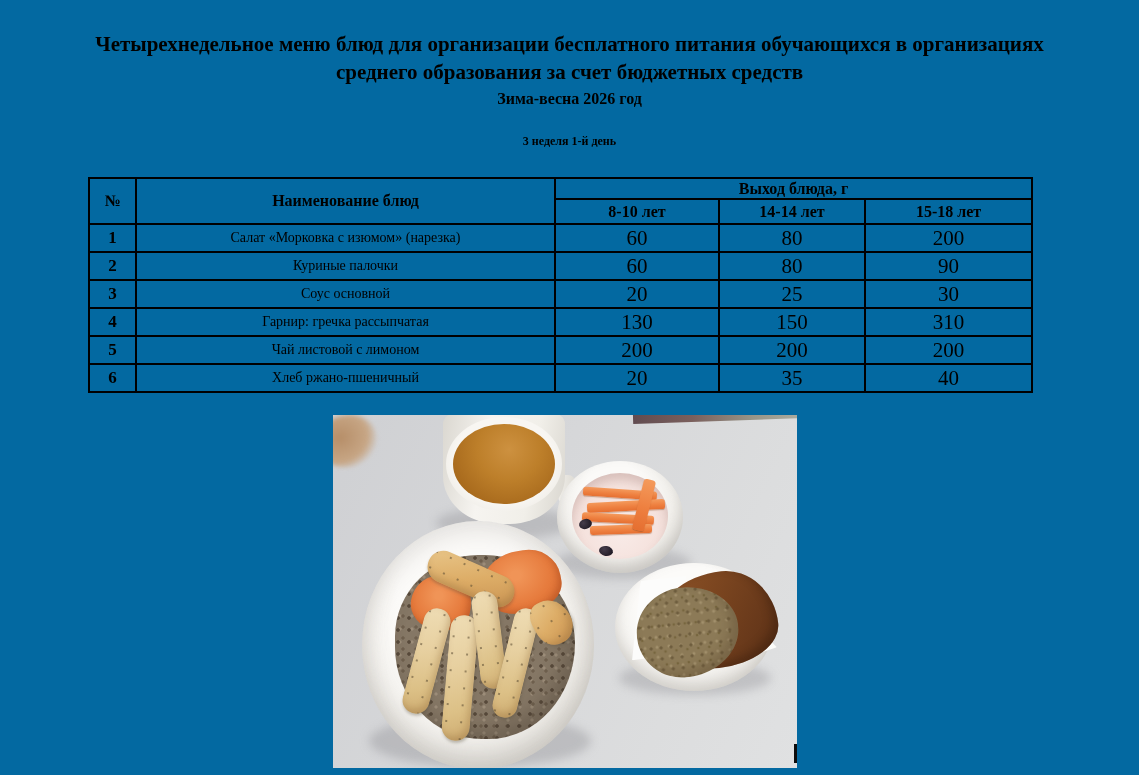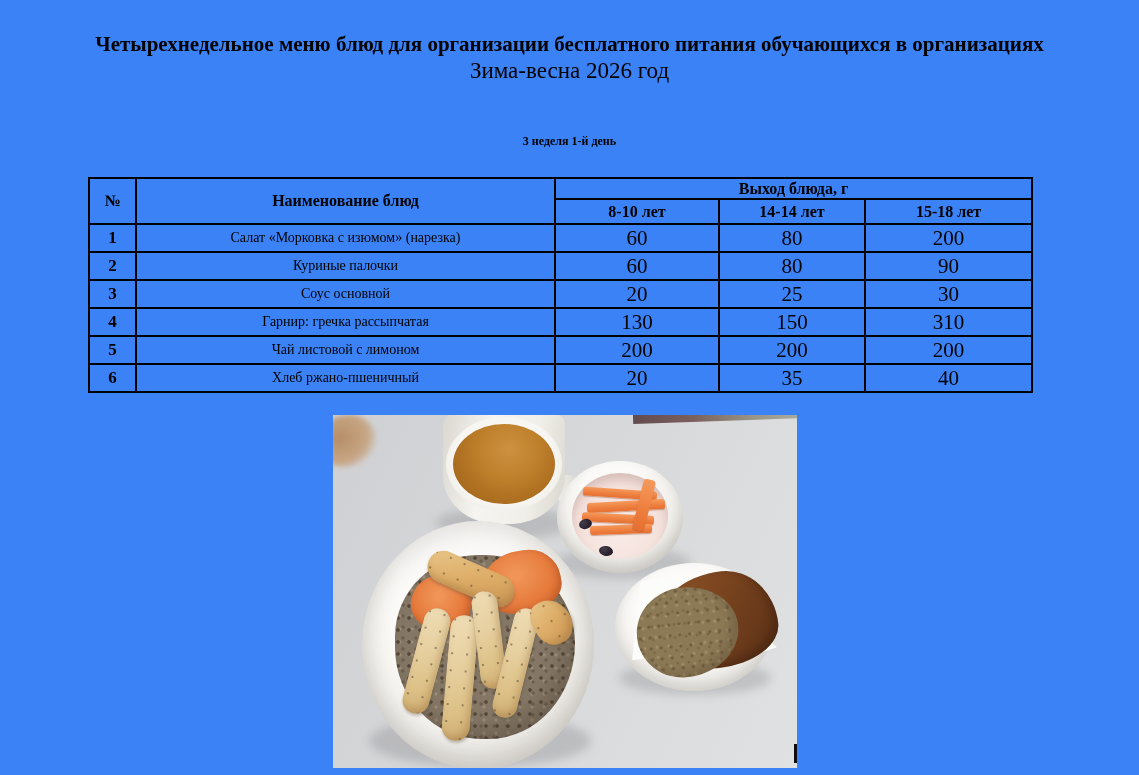--- a/index.html
+++ b/index.html
@@ -1,23 +1,23 @@
 <!DOCTYPE html>
 <html><head>
 <meta charset="utf-8">
 <style>
   * { margin:0; padding:0; box-sizing:border-box; }
   html,body { width:1139px; height:775px; background:#ffffff; overflow:hidden;
               font-family:"Liberation Serif","DejaVu Serif",serif; }
-  .page { position:relative; width:1139px; height:775px; background:#3b82f6; }
+  .page { position:relative; width:1139px; height:775px; background:#0369a1; }
 
   
   .title-block { position:absolute; top:30px; left:0; width:1139px; text-align:center; color:#000; }
   .title-line { font-weight:bold; font-size:21px; line-height:28px; }
-  .title-line3 { font-weight:normal; font-size:23px; line-height:26px; }
+  .title-line3 { font-weight:bold; font-size:16px; line-height:26px; }
   .day-heading { position:absolute; top:134px; left:0; width:1139px; text-align:center;
                  font-weight:bold; font-size:12px; color:#000; }
 
   
   table.menu { position:absolute; left:88px; top:177px; width:943px;
                border-collapse:collapse; table-layout:fixed; }
   table.menu td, table.menu th { border:2px solid #000; text-align:center; vertical-align:middle;
                padding:0; color:#000; overflow:hidden; }
   th.h-top { font-size:16px; font-weight:bold; height:21px; vertical-align:top; padding-top:2px; }
   th.h-span { vertical-align:top; padding-top:2px; }
@@ -109,20 +109,21 @@
   .chick-gold { background:linear-gradient(150deg,#e9c78b 0%,#ddad67 50%,#c89150 100%); }
   .cursor-mark { position:absolute; left:461px; top:329px; width:3px; height:19px; background:#0d0d0d; }
 </style>
 </head>
 <body>
 
 <div class="page">
 
   <div class="title-block">
     <div class="title-line">Четырехнедельное меню блюд для организации бесплатного питания обучающихся в организациях</div>
+    <div class="title-line">среднего образования за счет бюджетных средств</div>
     <div class="title-line3">Зима-весна 2026 год</div>
   </div>
 
   <div class="day-heading">3 неделя 1-й день</div>
 
   <table class="menu">
     <colgroup>
         <col style="width:47px">
         <col style="width:419px">
         <col style="width:164px">

